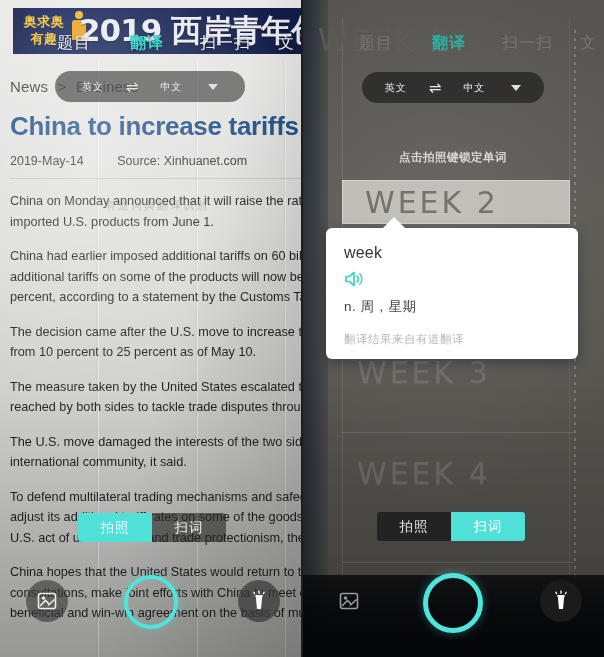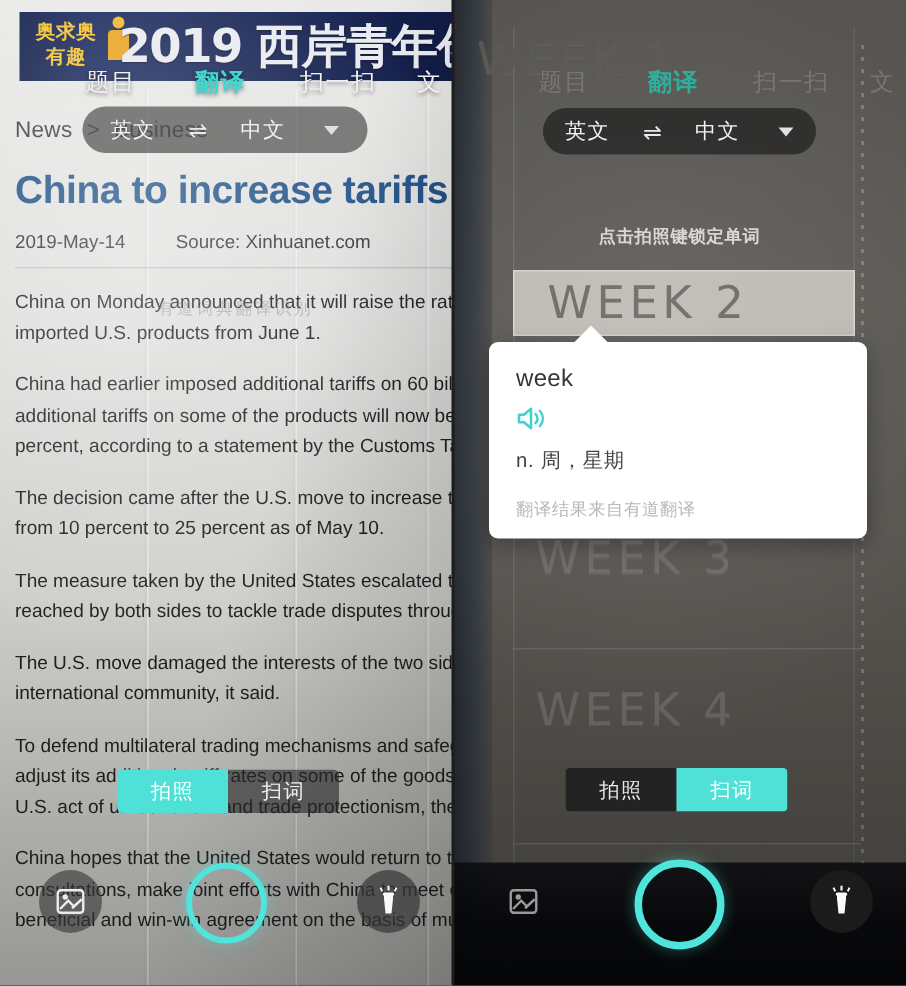--- a/index.html
+++ b/index.html
@@ -174,21 +174,21 @@
     font-size: 16px; color: #2b2b2b; letter-spacing: .2px; margin-bottom: 8px;
   }
   .word-speaker { width: 22px; height: 18px; margin-bottom: 10px; }
   .word-def {
     font-size: 13.5px; color: #3a3a3a; letter-spacing: .5px; margin-bottom: 16px;
   }
   .word-source { font-size: 11.5px; color: #b5b5b5; letter-spacing: .5px; }
 
   
   .topnav {
-    position: absolute; left: 0; top: 16px; width: 264px; height: 52px;
+    position: absolute; left: 0; top: 4px; width: 264px; height: 52px;
     display: flex; align-items: center; z-index: 40; pointer-events: none; font-family: Liberation Serif, serif;
   }
   .nav-item {
     font-size: 16px; letter-spacing: 1px; white-space: nowrap;
     pointer-events: auto; text-shadow: 0 1px 3px rgba(0,0,0,.45);
   }
   .panel-left  .nav-item { color: #f0f0f0; }
   .panel-right .nav-item { color: #787672; text-shadow: none; }
   .nav-item.active { color: #3fd8cf; font-weight: 700; }
   .panel-right .nav-item.active { color: #2fae9f; }
@@ -197,21 +197,21 @@
   .nav-i2 { position: absolute; left: 200px; top: 29px; }
   .nav-i3 { position: absolute; left: 278px; top: 29px; }
 
   .lang-bar {
     position: absolute; top: 71px; left: 55px; width: 190px; height: 31px;
     border-radius: 16px; display: flex; align-items: center;
     justify-content: center; gap: 22px; z-index: 45;
   }
   .panel-left  .lang-bar { background: rgba(58,58,58,.62); }
   .panel-right .lang-bar { background: rgba(38,38,38,.80); left: 60px; top: 72px; width: 182px; }
-  .lang-txt { font-size: 14px; color: #f2f2f2; letter-spacing: 1px; font-family: Liberation Mono, monospace; }
+  .lang-txt { font-size: 10px; color: #f2f2f2; letter-spacing: 1px; font-family: Liberation Mono, monospace; }
   .lang-swap { font-size: 15px; color: #e8e8e8; }
   .lang-caret {
     width: 0; height: 0; border-left: 5px solid transparent;
     border-right: 5px solid transparent; border-top: 6px solid #e0e0e0;
     margin-left: 4px;
   }
 
   .mode-toggle {
     position: absolute; z-index: 55;
     display: flex; border-radius: 4px; overflow: hidden; margin-top: 16px;

